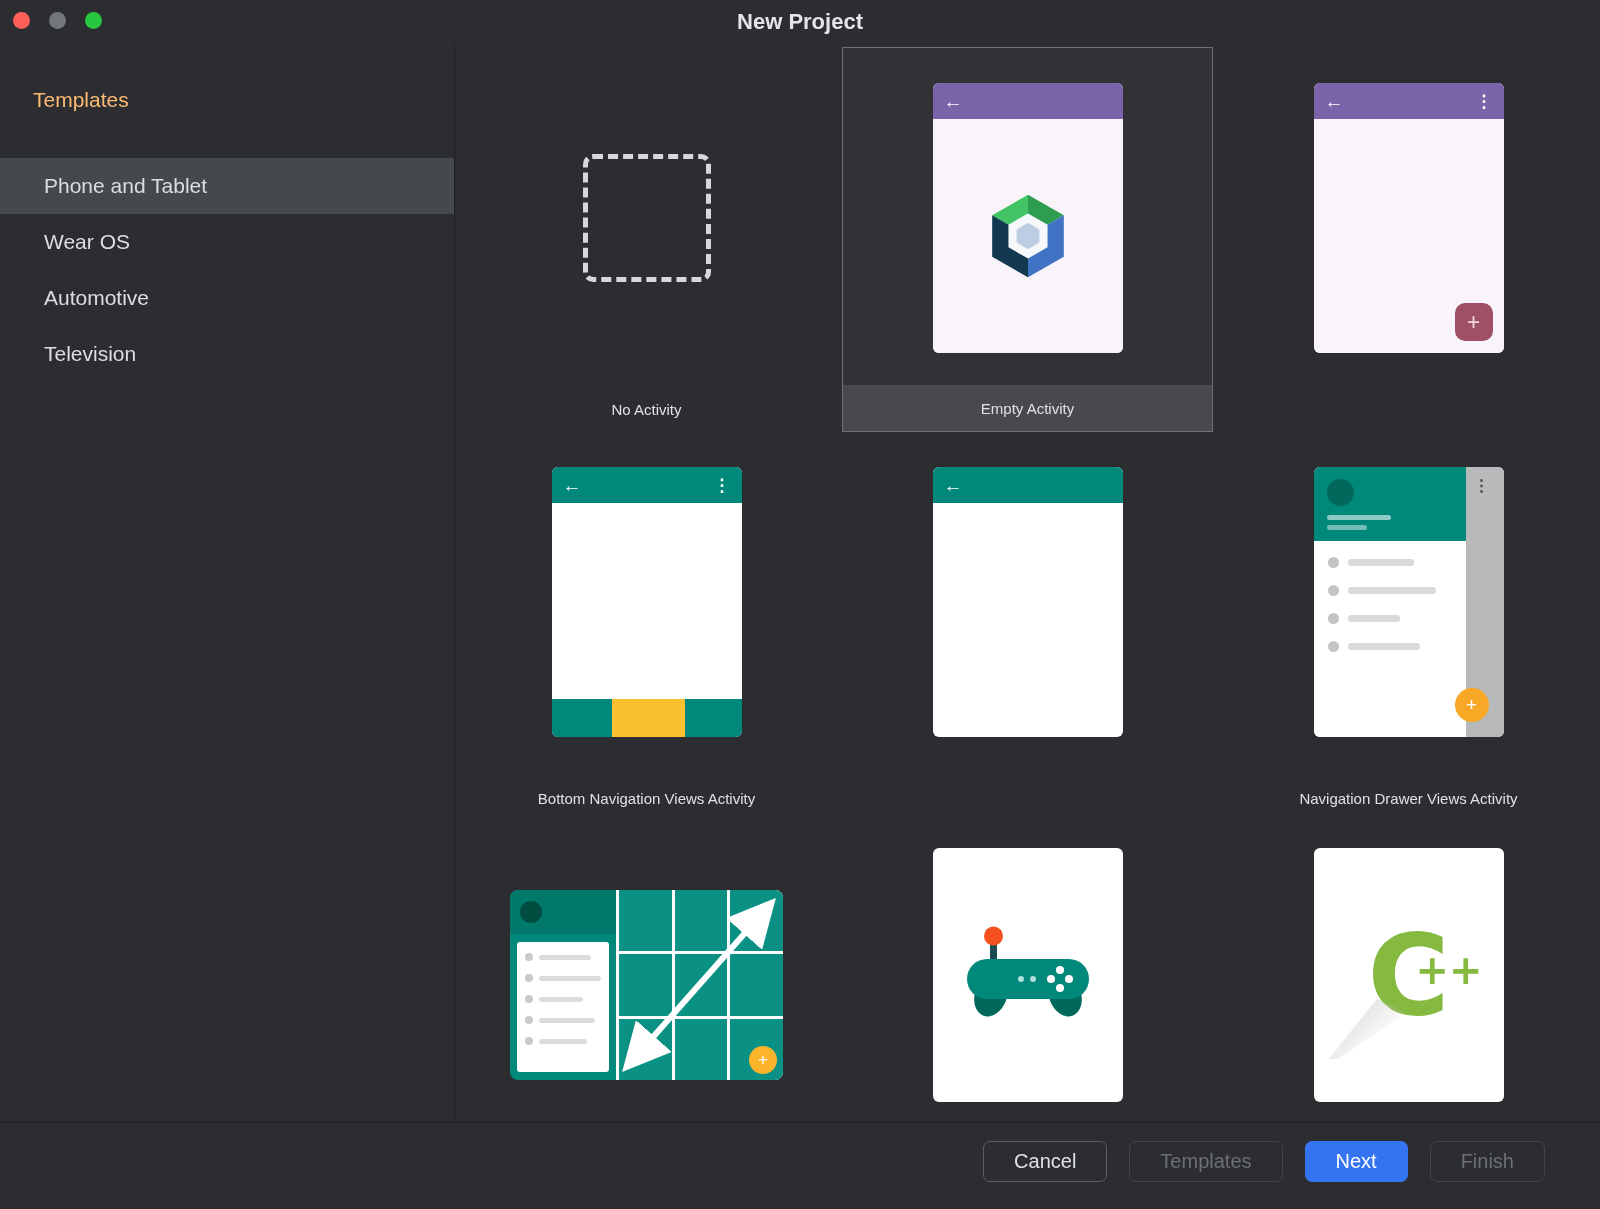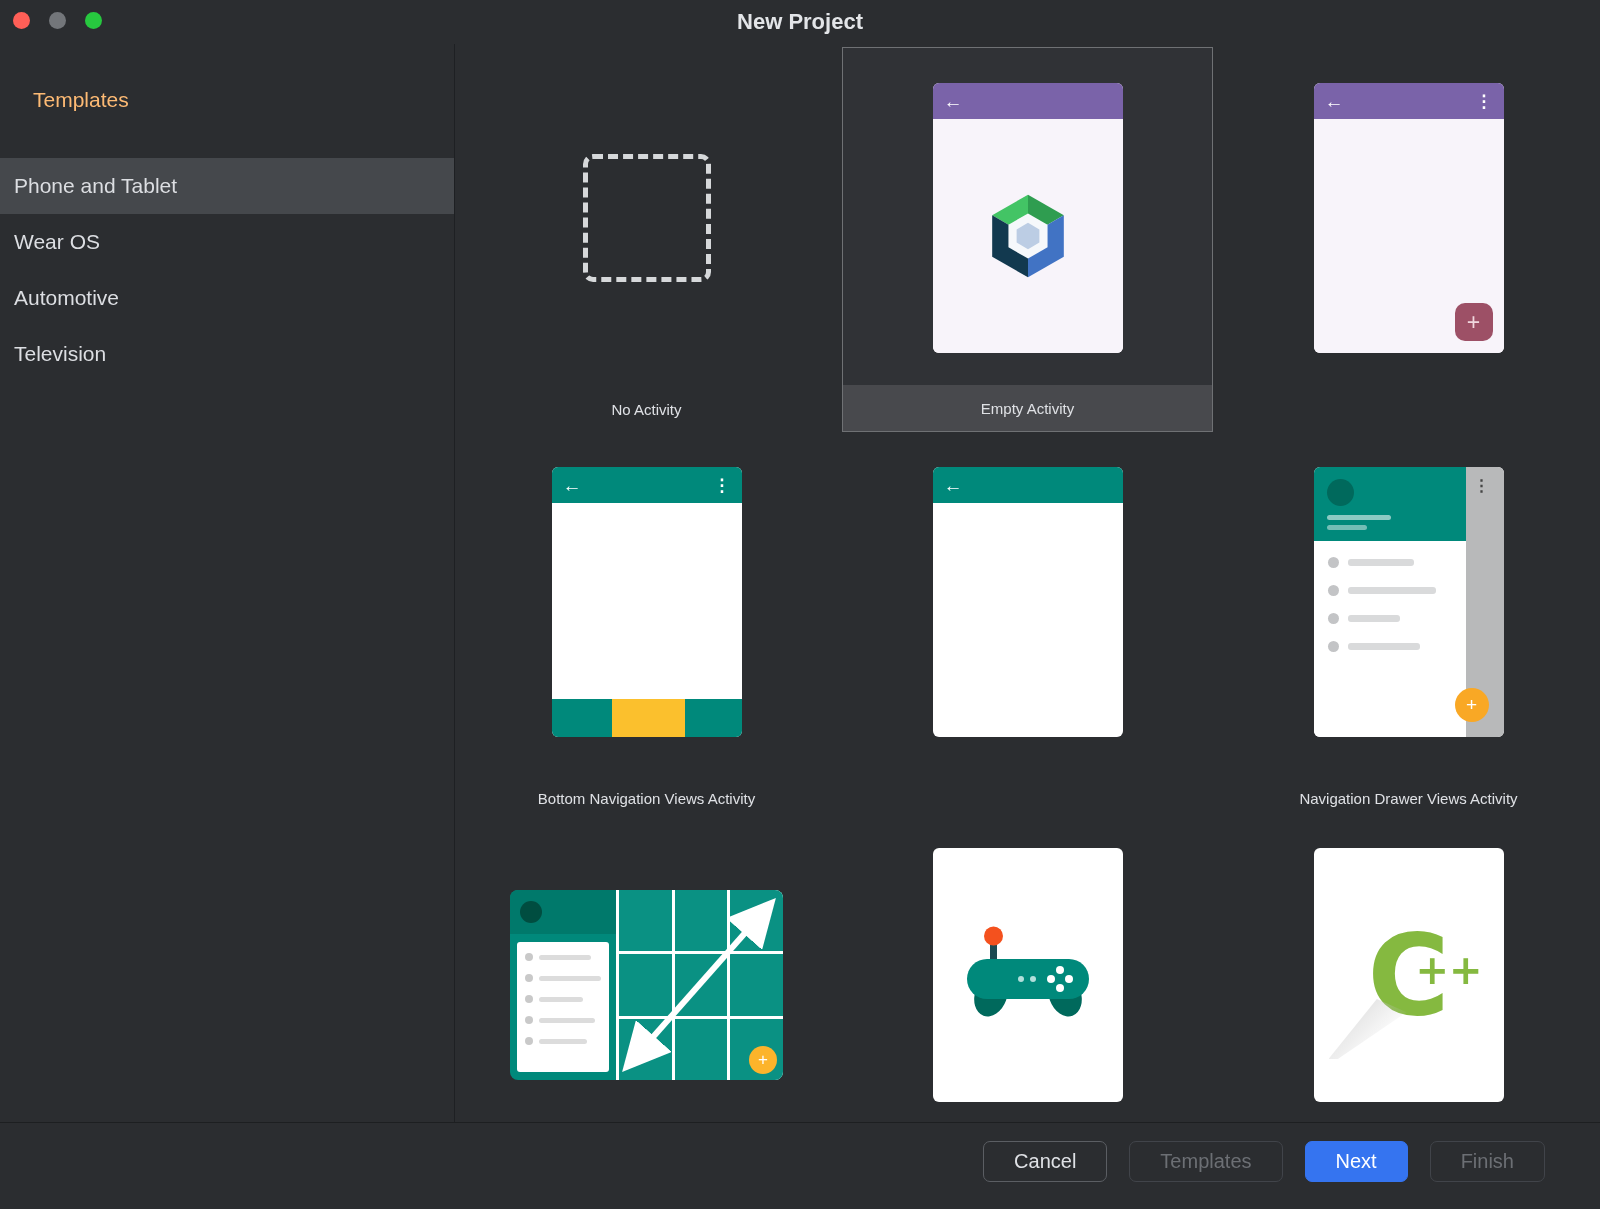--- a/index.html
+++ b/index.html
@@ -21,21 +21,21 @@
   .light.green { background: #27c83f; }
   .win-title {
     position: absolute; inset: 0; display: flex; align-items: center; justify-content: center;
     font-size: 22px; font-weight: bold; color: #e3e5e8;
   }
 
   
   .sidebar { position: absolute; left: 0; top: 44px; width: 455px; bottom: 87px; border-right: 1px solid #1e2023; }
   .sidebar-header { height: 114px; padding: 44px 0 0 33px; font-size: 21px; color: #fdba74; }
   .side-item {
-    height: 56px; display: flex; align-items: center; padding-left: 14px;
+    height: 56px; display: flex; align-items: center; padding-left: 44px;
     font-size: 21px; color: #dcdee2; cursor: pointer;
   }
   .side-item.selected { background: #45484c; }
 
   
   .main {
     position: absolute; left: 456px; top: 44px; right: 0; bottom: 87px;
     display: grid; grid-template-columns: repeat(3, 381px); grid-template-rows: 388px 416px 1fr;
   }
   .cell { display: flex; justify-content: center; align-items: flex-start; }

